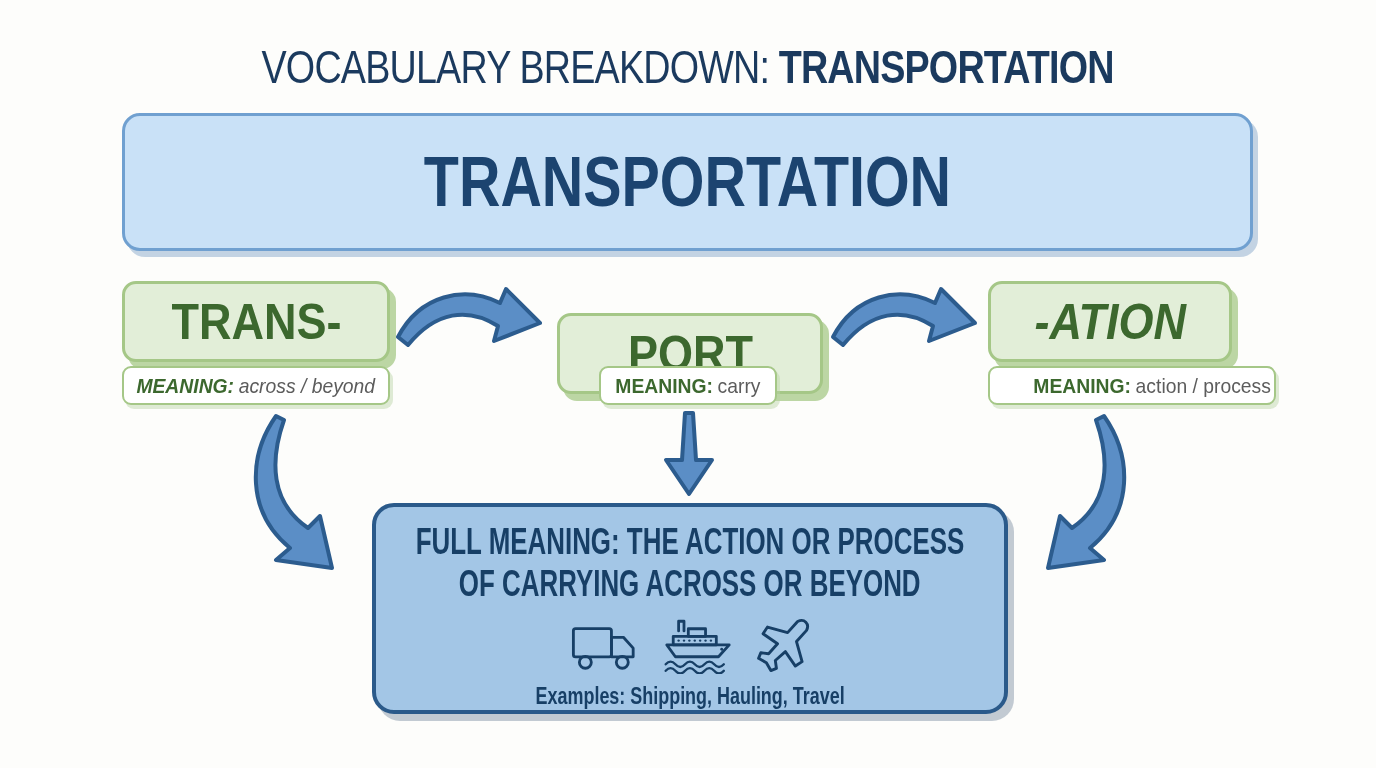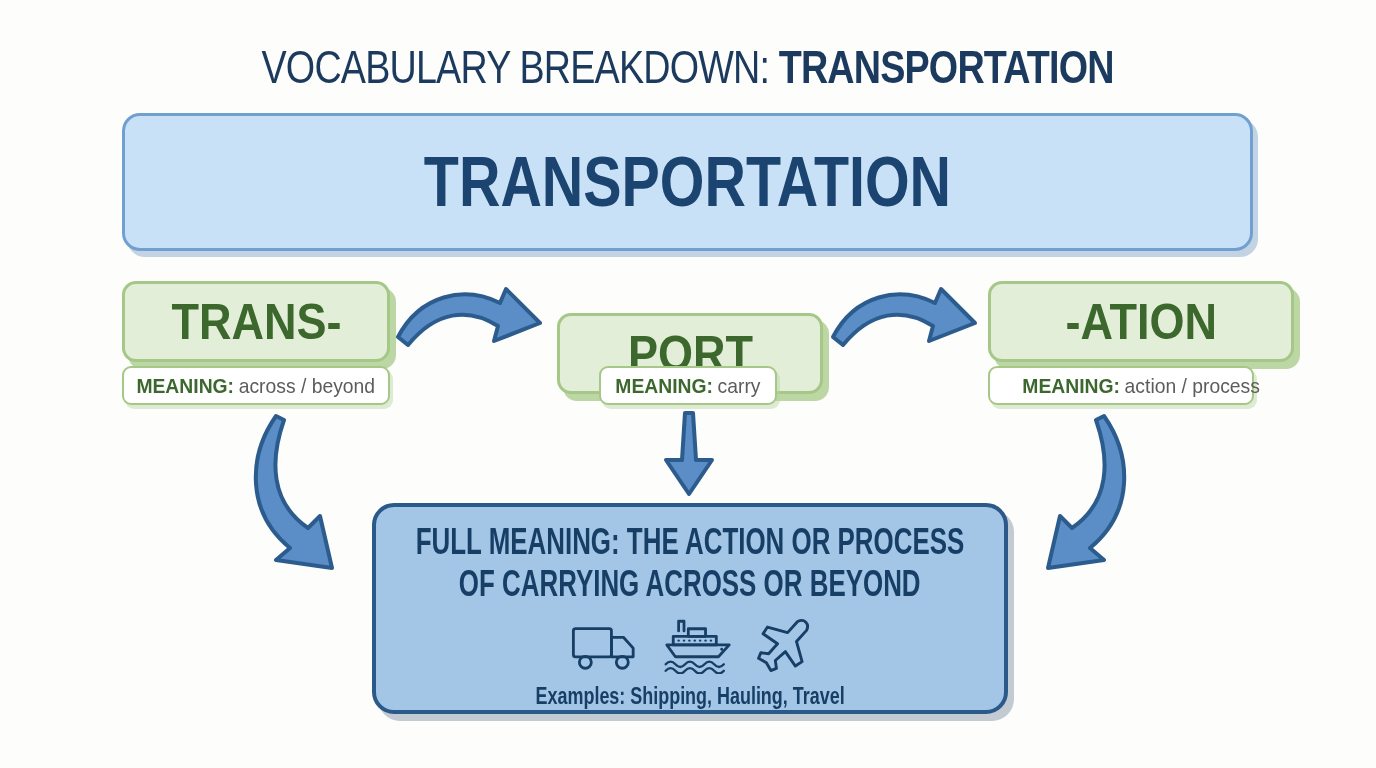--- a/index.html
+++ b/index.html
@@ -43,39 +43,39 @@
   .part-box {
     position: absolute; top: 281px; height: 81px;
     background: var(--part-box-bg, #e2eed8);
     border: 3px solid var(--part-box-border, #a5c787);
     border-radius: 14px;
     box-shadow: 6px 7px 0 var(--part-box-shadow, #bcd6a4);
     display: flex; align-items: center; justify-content: center;
   }
   .p0 { left: 122px; width: 268px; }
   .p1 { left: 557px; width: 266px; margin-top: 32px; }
-  .p2 { left: 988px; width: 306px; }
+  .p2 { left: 988px; width: 244px; font-style: italic; }
   .part-label {
     color: var(--part-text, #3c682e);
     font-size: 50px; font-weight: 700;
     transform: scaleX(0.9);
   }
 
   
   .meaning-box {
     position: absolute; top: 366px; height: 39px;
     background: var(--meaning-box-bg, #ffffff);
     border: 2px solid var(--meaning-box-border, #a5c787);
     border-radius: 9px;
     box-shadow: 3px 4px 0 rgba(185, 210, 165, 0.45);
     display: flex; align-items: center; justify-content: center;
   }
-  .m0 { left: 122px; width: 268px; }
+  .m0 { left: 122px; width: 268px; font-style: italic; }
   .m1 { left: 599px; width: 178px; }
-  .m2 { left: 988px; width: 266px; padding-left: 40px; }
+  .m2 { left: 988px; width: 288px; padding-left: 40px; }
   .meaning-line { font-size: 21px; transform: scaleX(0.92); }
   .m-label { color: var(--meaning-label-text, #3c682e); font-weight: 700; margin-right: 5px; }
   .m-value { color: var(--meaning-value-text, #5c5c5c); font-weight: 400; }
 
   
   .arrow { position: absolute; overflow: visible; }
   .arrow path { fill: var(--arrow-fill, #5b8ec6); stroke: var(--arrow-stroke, #2c5c8e);
                 stroke-width: 4; stroke-linejoin: round; }
   .a-h1 { left: 392px; top: 279px; }
   .a-h2 { left: 827px; top: 279px; }

